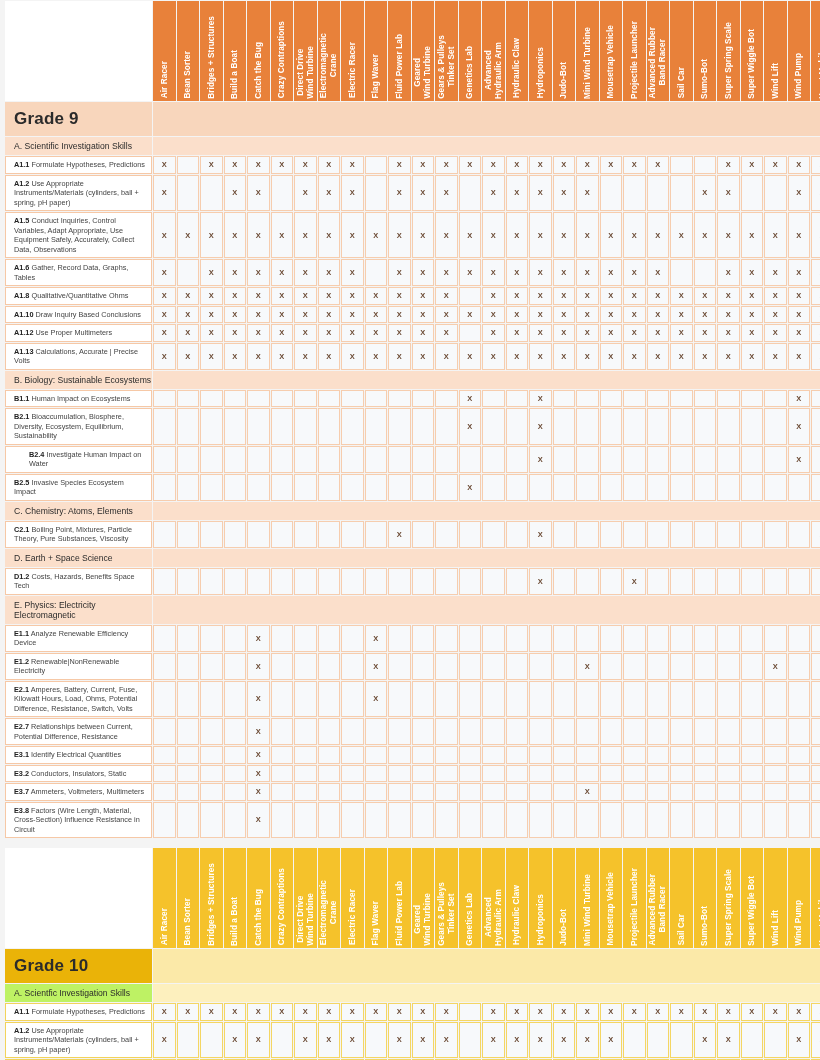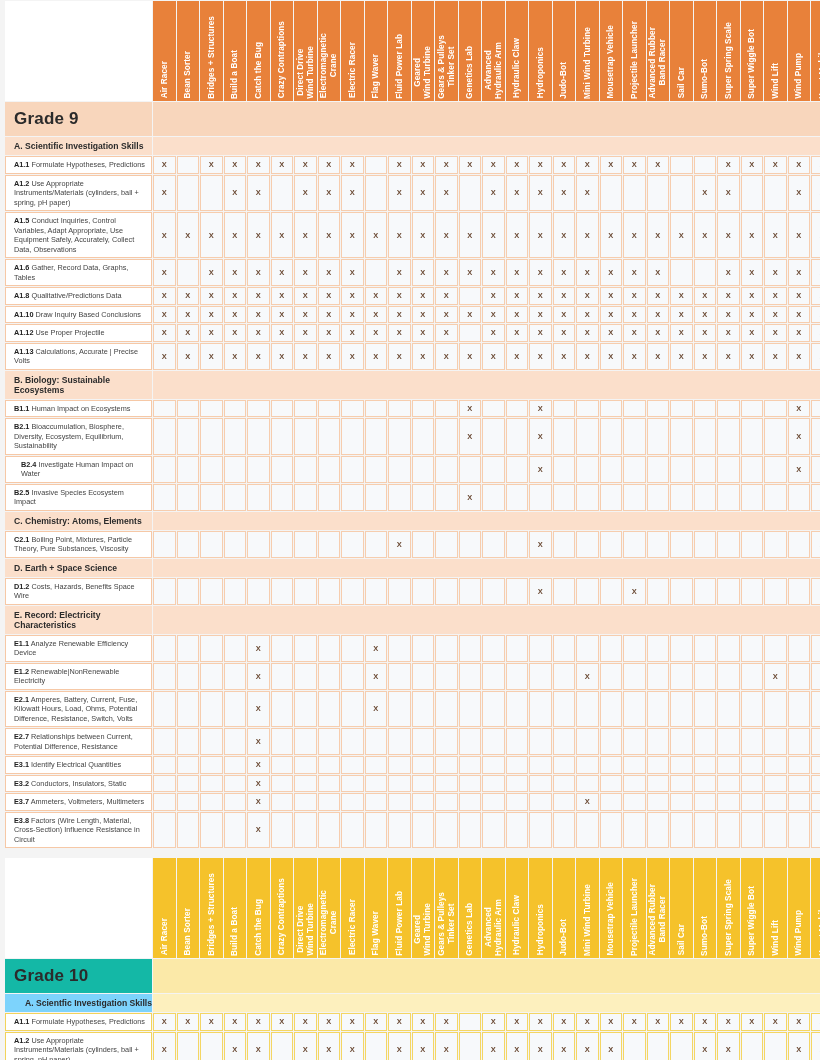--- a/index.html
+++ b/index.html
@@ -54,34 +54,34 @@
 
   
   td.gradetitle {
     font-size: 17px;
     font-weight: bold;
     color: #2b2b2b;
     padding: 7px 0 7px 9px;
     letter-spacing: .2px;
   }
   .orange td.gradetitle { background: #F8D6BC; }
-  .gold   td.gradetitle { background: #14b8a6; }
+  .gold   td.gradetitle { background: #eab308; }
   td.gradefill { background: transparent; border: none; padding: 0; }
   .orange td.gradefill { background: #F8D6BC; }
   .gold   td.gradefill { background: #FBE9A8; }
 
   
   td.section {
     font-size: 8.6px;
-    font-weight: bold;
+    font-weight: normal;
     color: #2b2b2b;
     padding: 4px 0 4px 9px;
   }
   .orange td.section { background: #FBDFCB; }
-  .gold   td.section { background: #7dd3fc; text-align: right; }
+  .gold   td.section { background: #bef264; }
   .orange td.sectionfill { background: #FBDFCB; }
   .gold   td.sectionfill { background: #FDF0BE; }
 
   
   td.exp {
     font-size: 7.3px;
     color: #444;
     background: #ffffff;
     padding: 3px 5px 3px 8px;
     line-height: 9.5px;
@@ -313,21 +313,21 @@
             <td class="cell"><span>X</span></td>
             <td class="cell"></td>
             <td class="cell"></td>
             <td class="cell"><span>X</span></td>
             <td class="cell"><span>X</span></td>
             <td class="cell"><span>X</span></td>
             <td class="cell"><span>X</span></td>
             <td class="cell"><span>X</span></td>
           </tr>
           <tr class="orange">
-            <td class="exp"><b>A1.8</b> <span>Qualitative/Predictions Data</span></td>
+            <td class="exp"><b>A1.8</b> <span>Qualitative/Quantitative Ohms</span></td>
             <td class="cell"><span>X</span></td>
             <td class="cell"><span>X</span></td>
             <td class="cell"><span>X</span></td>
             <td class="cell"><span>X</span></td>
             <td class="cell"><span>X</span></td>
             <td class="cell"><span>X</span></td>
             <td class="cell"><span>X</span></td>
             <td class="cell"><span>X</span></td>
             <td class="cell"><span>X</span></td>
             <td class="cell"><span>X</span></td>
@@ -377,21 +377,21 @@
             <td class="cell"><span>X</span></td>
             <td class="cell"><span>X</span></td>
             <td class="cell"><span>X</span></td>
             <td class="cell"><span>X</span></td>
             <td class="cell"><span>X</span></td>
             <td class="cell"><span>X</span></td>
             <td class="cell"><span>X</span></td>
             <td class="cell"><span>X</span></td>
           </tr>
           <tr class="orange">
-            <td class="exp"><b>A1.12</b> <span>Use Proper Projectile</span></td>
+            <td class="exp"><b>A1.12</b> <span>Use Proper Multimeters</span></td>
             <td class="cell"><span>X</span></td>
             <td class="cell"><span>X</span></td>
             <td class="cell"><span>X</span></td>
             <td class="cell"><span>X</span></td>
             <td class="cell"><span>X</span></td>
             <td class="cell"><span>X</span></td>
             <td class="cell"><span>X</span></td>
             <td class="cell"><span>X</span></td>
             <td class="cell"><span>X</span></td>
             <td class="cell"><span>X</span></td>
@@ -509,21 +509,21 @@
             <td class="cell"></td>
             <td class="cell"></td>
             <td class="cell"></td>
             <td class="cell"></td>
             <td class="cell"></td>
             <td class="cell"></td>
             <td class="cell"><span>X</span></td>
             <td class="cell"></td>
           </tr>
           <tr class="orange">
-            <td class="exp" style="padding-left:15px"><b>B2.4</b> <span>Investigate Human Impact on Water</span></td>
+            <td class="exp" style="padding-left:23px"><b>B2.4</b> <span>Investigate Human Impact on Water</span></td>
             <td class="cell"></td>
             <td class="cell"></td>
             <td class="cell"></td>
             <td class="cell"></td>
             <td class="cell"></td>
             <td class="cell"></td>
             <td class="cell"></td>
             <td class="cell"></td>
             <td class="cell"></td>
             <td class="cell"></td>
@@ -613,53 +613,53 @@
             <td class="cell"></td>
             <td class="cell"></td>
             <td class="cell"></td>
             <td class="cell"><span>X</span></td>
           </tr>
           <tr class="orange">
             <td class="section">D. Earth + Space Science</td>
             <td class="sectionfill" colspan="29"></td>
           </tr>
           <tr class="orange">
-            <td class="exp"><b>D1.2</b> <span>Costs, Hazards, Benefits Space Wire</span></td>
-            <td class="cell"></td>
-            <td class="cell"></td>
-            <td class="cell"></td>
-            <td class="cell"></td>
-            <td class="cell"></td>
-            <td class="cell"></td>
-            <td class="cell"></td>
-            <td class="cell"></td>
-            <td class="cell"></td>
-            <td class="cell"></td>
-            <td class="cell"></td>
-            <td class="cell"></td>
-            <td class="cell"></td>
-            <td class="cell"></td>
-            <td class="cell"></td>
-            <td class="cell"></td>
-            <td class="cell"><span>X</span></td>
-            <td class="cell"></td>
-            <td class="cell"></td>
-            <td class="cell"></td>
-            <td class="cell"><span>X</span></td>
-            <td class="cell"></td>
-            <td class="cell"></td>
-            <td class="cell"></td>
-            <td class="cell"></td>
-            <td class="cell"></td>
-            <td class="cell"></td>
-            <td class="cell"></td>
-            <td class="cell"></td>
-          </tr>
-          <tr class="orange">
-            <td class="section">E. Record: Electricity Characteristics</td>
+            <td class="exp"><b>D1.2</b> <span>Costs, Hazards, Benefits Space Tech</span></td>
+            <td class="cell"></td>
+            <td class="cell"></td>
+            <td class="cell"></td>
+            <td class="cell"></td>
+            <td class="cell"></td>
+            <td class="cell"></td>
+            <td class="cell"></td>
+            <td class="cell"></td>
+            <td class="cell"></td>
+            <td class="cell"></td>
+            <td class="cell"></td>
+            <td class="cell"></td>
+            <td class="cell"></td>
+            <td class="cell"></td>
+            <td class="cell"></td>
+            <td class="cell"></td>
+            <td class="cell"><span>X</span></td>
+            <td class="cell"></td>
+            <td class="cell"></td>
+            <td class="cell"></td>
+            <td class="cell"><span>X</span></td>
+            <td class="cell"></td>
+            <td class="cell"></td>
+            <td class="cell"></td>
+            <td class="cell"></td>
+            <td class="cell"></td>
+            <td class="cell"></td>
+            <td class="cell"></td>
+            <td class="cell"></td>
+          </tr>
+          <tr class="orange">
+            <td class="section">E. Physics: Electricity Electromagnetic</td>
             <td class="sectionfill" colspan="29"></td>
           </tr>
           <tr class="orange">
             <td class="exp"><b>E1.1</b> <span>Analyze Renewable Efficiency Device</span></td>
             <td class="cell"></td>
             <td class="cell"></td>
             <td class="cell"></td>
             <td class="cell"></td>
             <td class="cell"><span>X</span></td>
             <td class="cell"></td>

